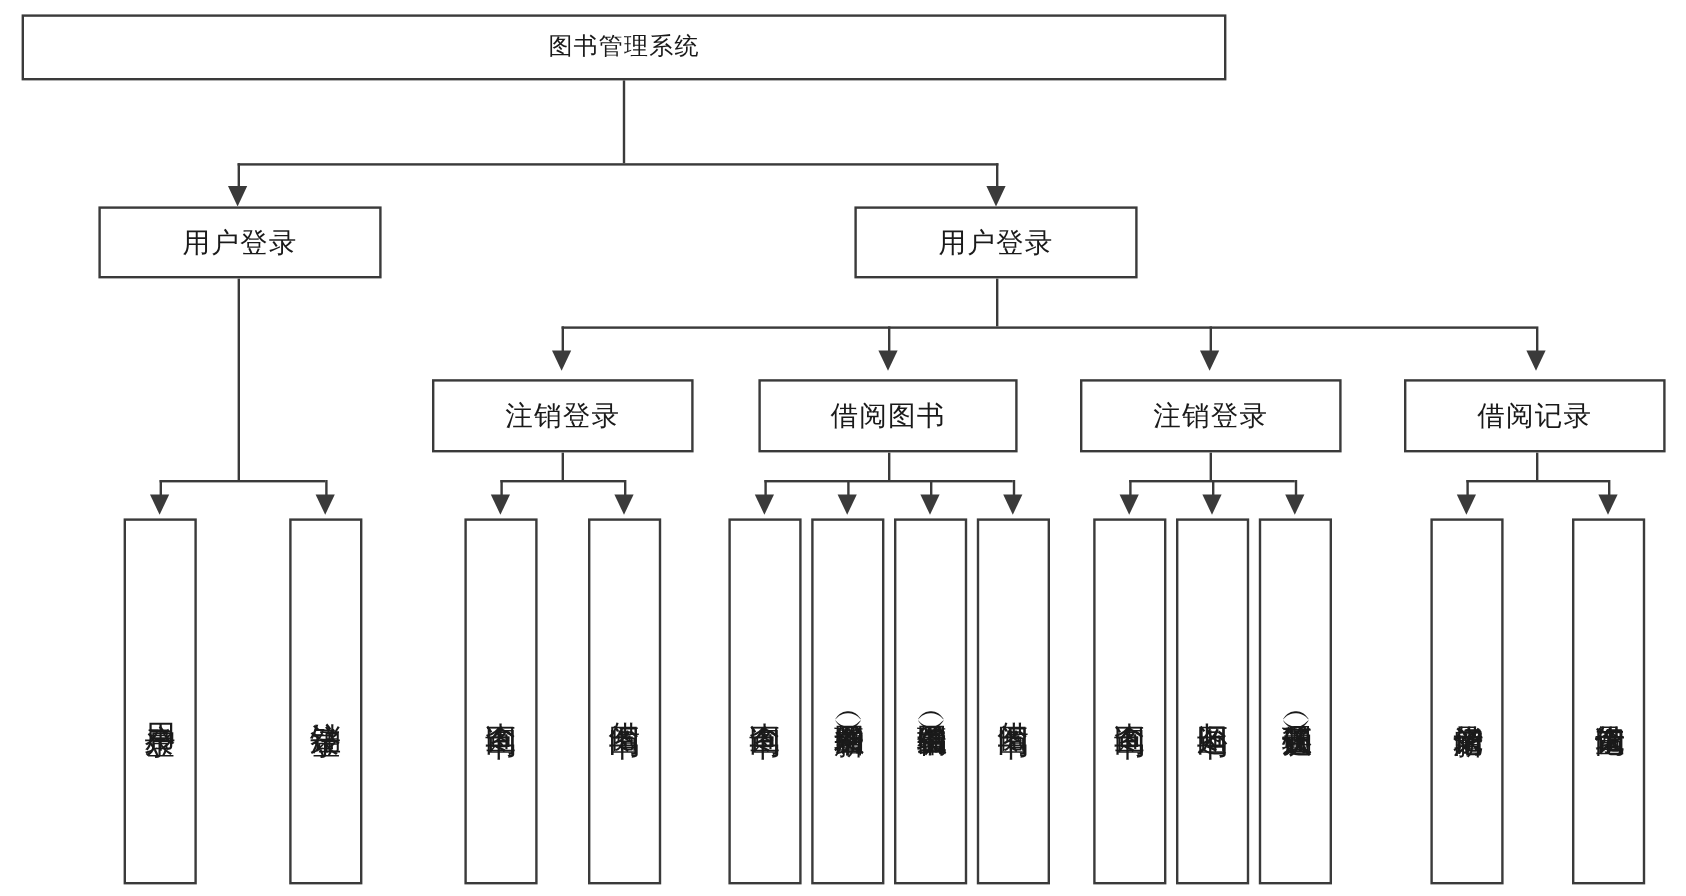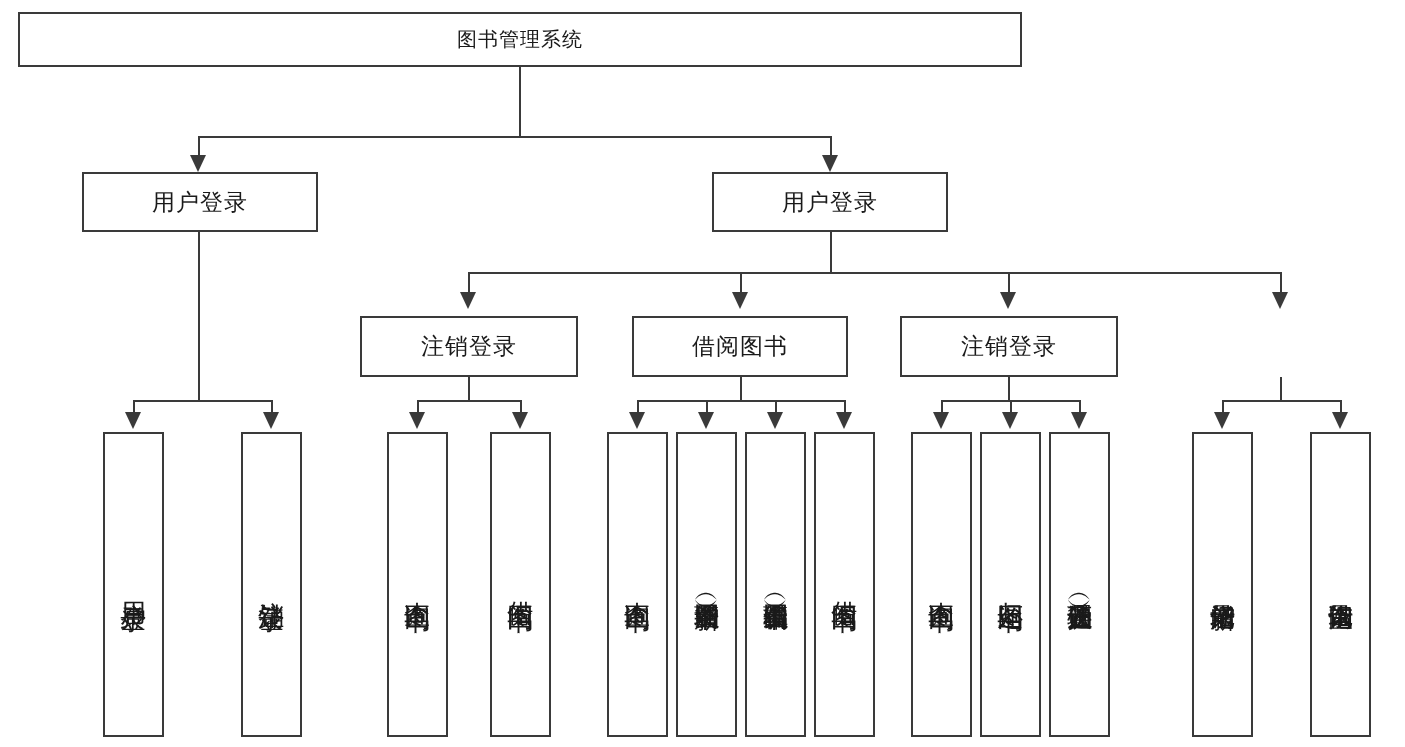--- a/index.html
+++ b/index.html
@@ -170,20 +170,23 @@
 
   <div class="node horiz" style="left:360px; top:316px; width:218px; height:61px;">
     <span class="label">注销登录</span>
   </div>
   <div class="node horiz" style="left:632px; top:316px; width:216px; height:61px;">
     <span class="label">借阅图书</span>
   </div>
   <div class="node horiz" style="left:900px; top:316px; width:218px; height:61px;">
     <span class="label">注销登录</span>
   </div>
+  <div class="node horiz" style="left:1170px; top:316px; width:218px; height:61px;">
+    <span class="label">借阅记录</span>
+  </div>
 
   <div class="node vert" style="left:103px; top:432px; width:61px; height:305px;">
     <span class="label">用户登录</span>
   </div>
   <div class="node vert" style="left:241px; top:432px; width:61px; height:305px;">
     <span class="label">注销登录</span>
   </div>
 
   <div class="node vert" style="left:387px; top:432px; width:61px; height:305px;">
     <span class="label">查询图书</span>

